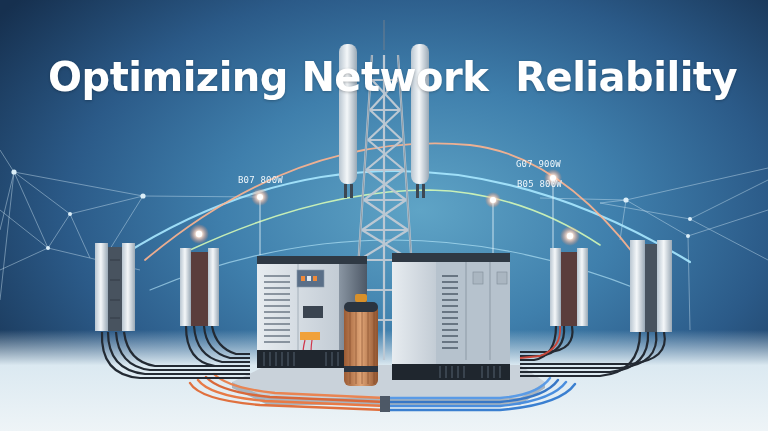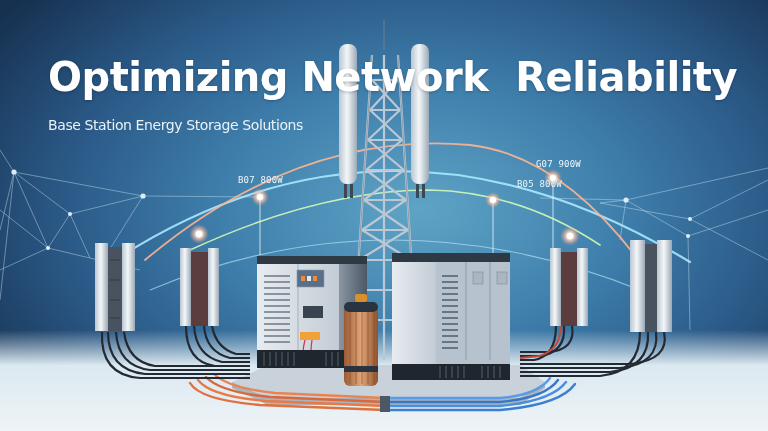--- a/index.html
+++ b/index.html
@@ -209,18 +209,17 @@
       <g stroke="#7a4325" stroke-width="0.8" opacity="0.7">
           <path d="M350 306 V384 M356 306 V384 M362 306 V384 M368 306 V384 M374 306 V384"></path>
         </g>
       <rect x="344" y="302" width="34" height="10" rx="5" fill="#2a3440"></rect>
       <rect x="344" y="366" width="34" height="6" fill="#2a3440"></rect>
       <rect x="355" y="294" width="12" height="8" rx="2" fill="#d8902a"></rect>
     </g>
   </svg>
 
   <div class="title">Optimizing Network  Reliability</div>
-  <div class="subtitle">Base Station Energy Storage Solutions</div>
 
   <div class="lbl" style="left:238px;top:175px;text-align:center;">B07 800W</div>
   <div class="lbl" style="left:479px;top:179px;padding-left:38px;">B05 800W</div>
-  <div class="lbl" style="left:536px;top:159px;">G07 900W</div>
+  <div class="lbl" style="left:516px;top:159px;">G07 900W</div>
 </div>
 
 </body></html>

